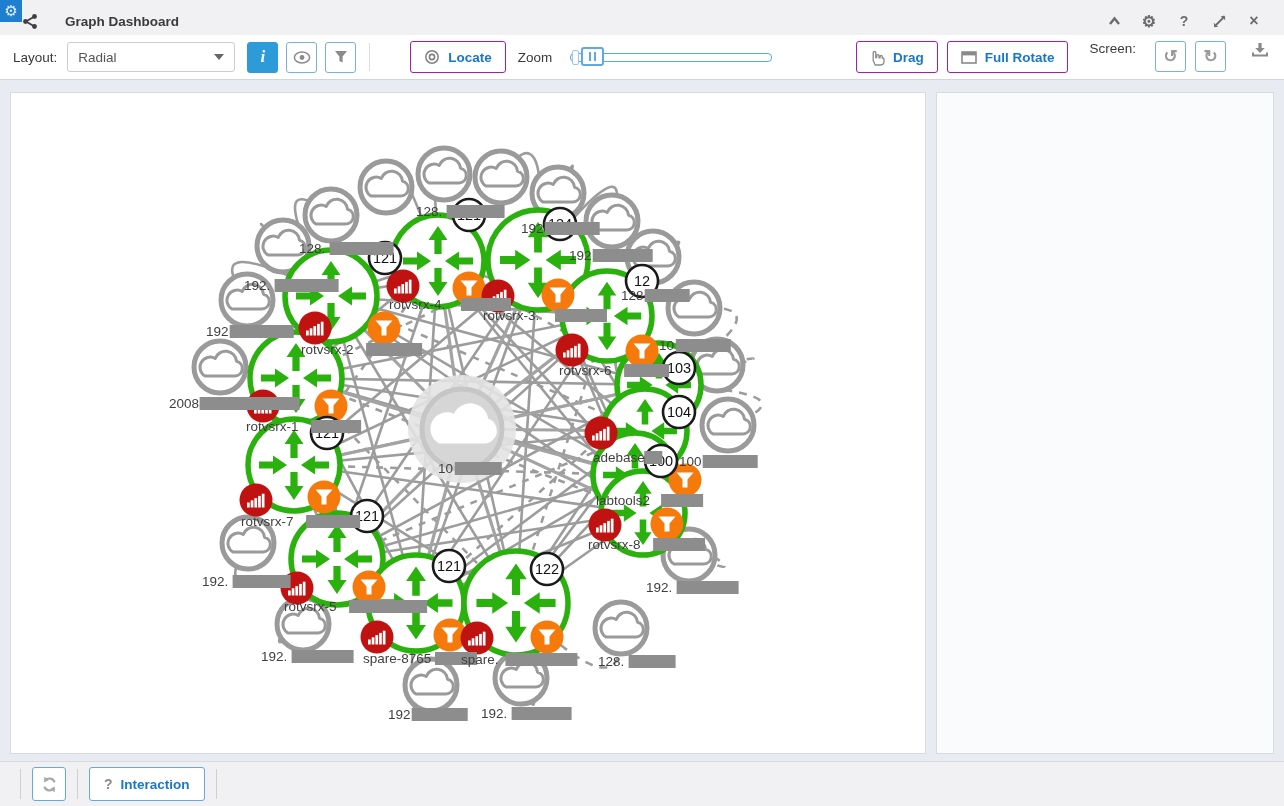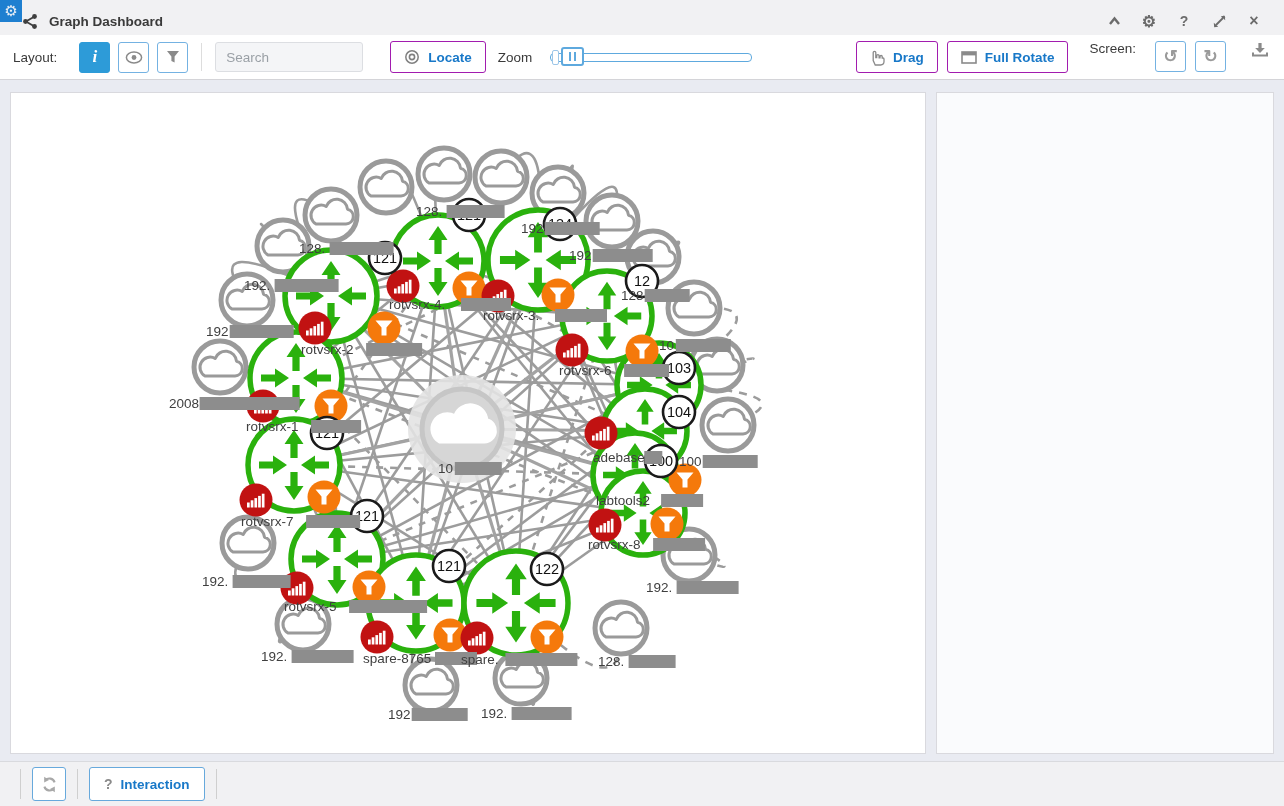--- a/index.html
+++ b/index.html
@@ -1,21 +1,21 @@
 <!DOCTYPE html>
 <html><head>
 <meta charset="utf-8">
 <style>
   html,body{margin:0;padding:0}
   body{width:1284px;height:806px;background:#e9ebf2;font-family:"Liberation Sans",sans-serif;overflow:hidden;position:relative;font-size:13.5px;color:#333}
   
   .header{position:absolute;top:0;left:0;right:0;height:42px;background:#f1f1f3;border-bottom:1px solid #d9dade;display:flex;align-items:center}
   .app-badge{position:absolute;top:0;left:0;width:22px;height:22px;background:#1e7fd0;color:#e8eef5;font-size:15px;line-height:21px;text-align:center}
   .share-wrap{margin-left:22px;display:flex;align-items:center}
-  .title{font-weight:bold;color:#3a3a3a;margin-left:10px;font-size:13.5px}
+  .title{font-weight:bold;color:#3a3a3a;margin-left:26px;font-size:13.5px}
   .header-icons{margin-left:auto;display:flex;align-items:center;gap:19px;padding-right:22px;color:#6b6b6b}
   .hicon{width:16px;height:16px;display:flex;align-items:center;justify-content:center;cursor:pointer;font-weight:bold}
   .hicon.gear{font-size:16px}
   .hicon.q{font-size:14px}
   .hicon.x{font-size:16px}
   
   .toolbar{position:absolute;top:35px;left:0;right:0;height:45px;background:#fff;border-bottom:1px solid #d4d4d8;display:flex;align-items:center;padding:0 13px;box-sizing:border-box}
   .tb-label{color:#3a3a3a;margin-right:10px}
   .select{width:168px;height:30px;border:1px solid #c9cdd4;border-radius:3px;background:#fff;display:flex;align-items:center;justify-content:space-between;padding:0 10px;color:#555;cursor:pointer;box-sizing:border-box}
   .caret{width:0;height:0;border-left:5px solid transparent;border-right:5px solid transparent;border-top:6px solid #666}
@@ -74,39 +74,42 @@
         <polygon points="12.8,1.8 13.2,6.2 8.8,2.2" fill="#6b6b6b"></polygon>
         <polygon points="2.2,13.2 1.8,8.8 6.2,12.8" fill="#6b6b6b"></polygon>
       </svg>
     </div>
     <div class="hicon x">×</div>
   </div>
 </div>
 
 <div class="toolbar">
   <span class="tb-label">Layout:</span>
+  <div class="select">
+    <span>Radial</span>
+    <span class="caret"></span>
+  </div>
   <div style="width:12px"></div>
   <div class="sqbtn info-btn">i</div>
   <div style="width:8px"></div>
   <div class="sqbtn">
     <svg width="18" height="13" viewBox="0 0 18 13">
       <ellipse cx="9" cy="6.5" rx="7.6" ry="5.4" fill="none" stroke="#8a8a8a" stroke-width="1.5"></ellipse>
       <circle cx="9" cy="6.5" r="2.4" fill="#8a8a8a"></circle>
     </svg>
   </div>
   <div style="width:8px"></div>
   <div class="sqbtn">
     <svg width="14" height="14" viewBox="0 0 14 14">
       <polygon points="1,1 13,1 8.6,6.5 8.6,12.5 5.4,11 5.4,6.5" fill="#8a8a8a"></polygon>
     </svg>
   </div>
   <div style="width:13px"></div>
   <div class="vdiv"></div>
   <div style="width:13px"></div>
-  <input class="search" type="text" placeholder="Search" style="">
   <div style="width:27px"></div>
   <button class="tbtn">
     <svg width="16" height="16" viewBox="0 0 16 16">
       <circle cx="8" cy="8" r="6.2" fill="none" stroke="#808080" stroke-width="1.5"></circle>
       <circle cx="8" cy="8" r="2.6" fill="none" stroke="#808080" stroke-width="1.6"></circle>
     </svg>
     <span>Locate</span>
   </button>
   <div style="width:12px"></div>
   <span class="tb-label">Zoom</span>

